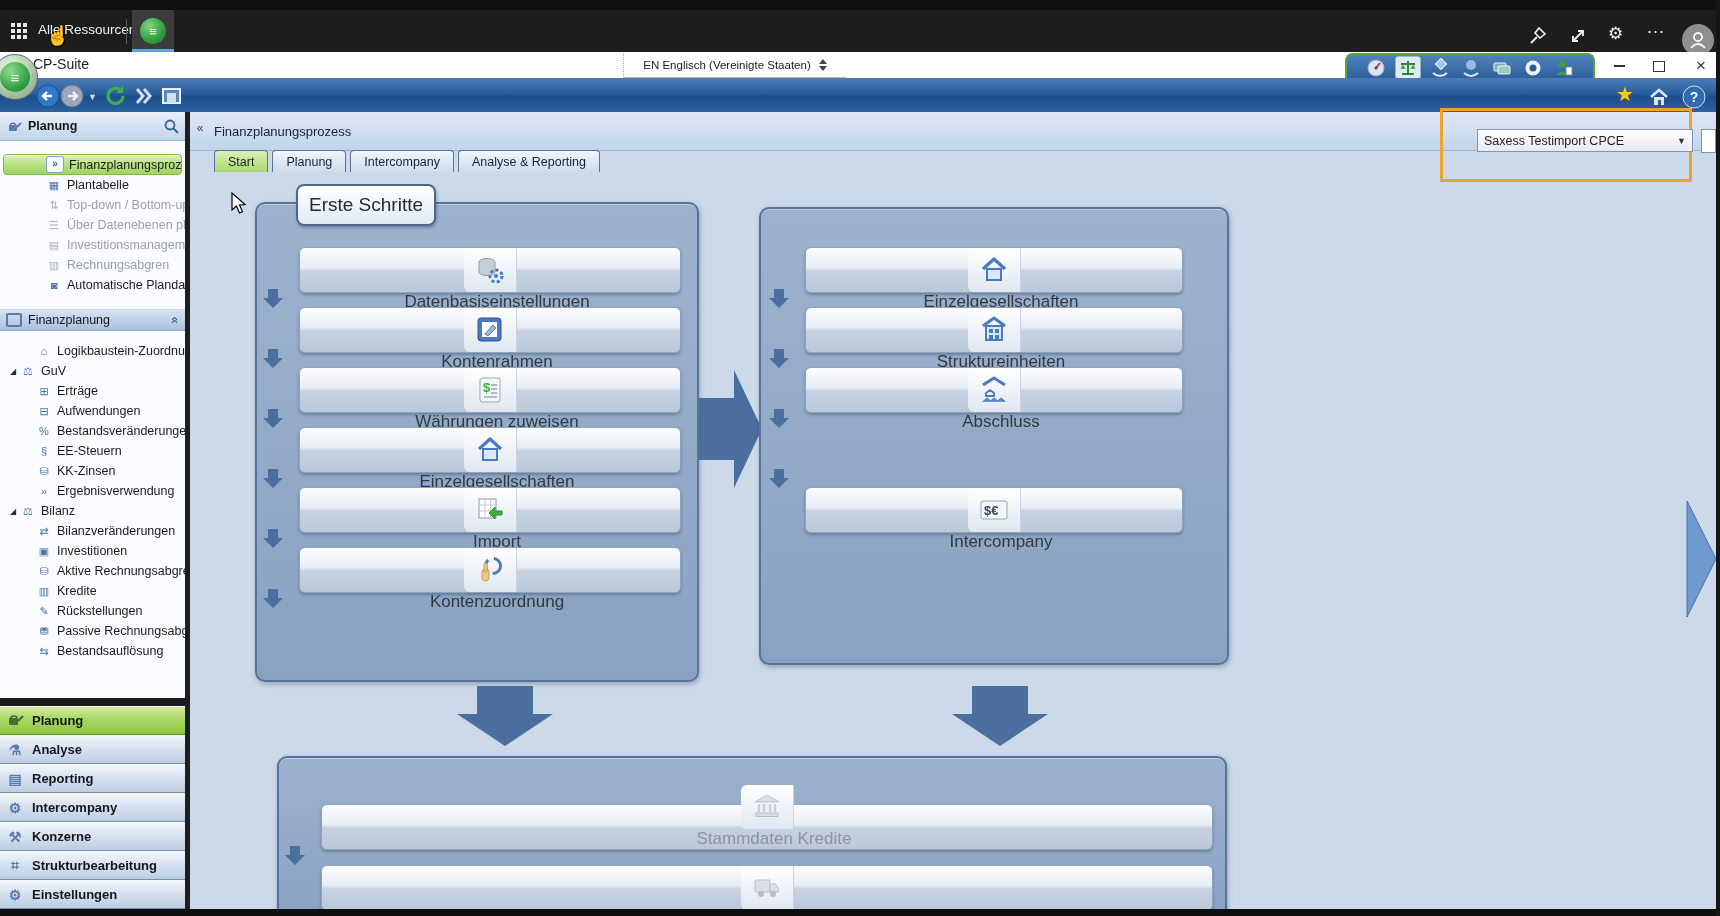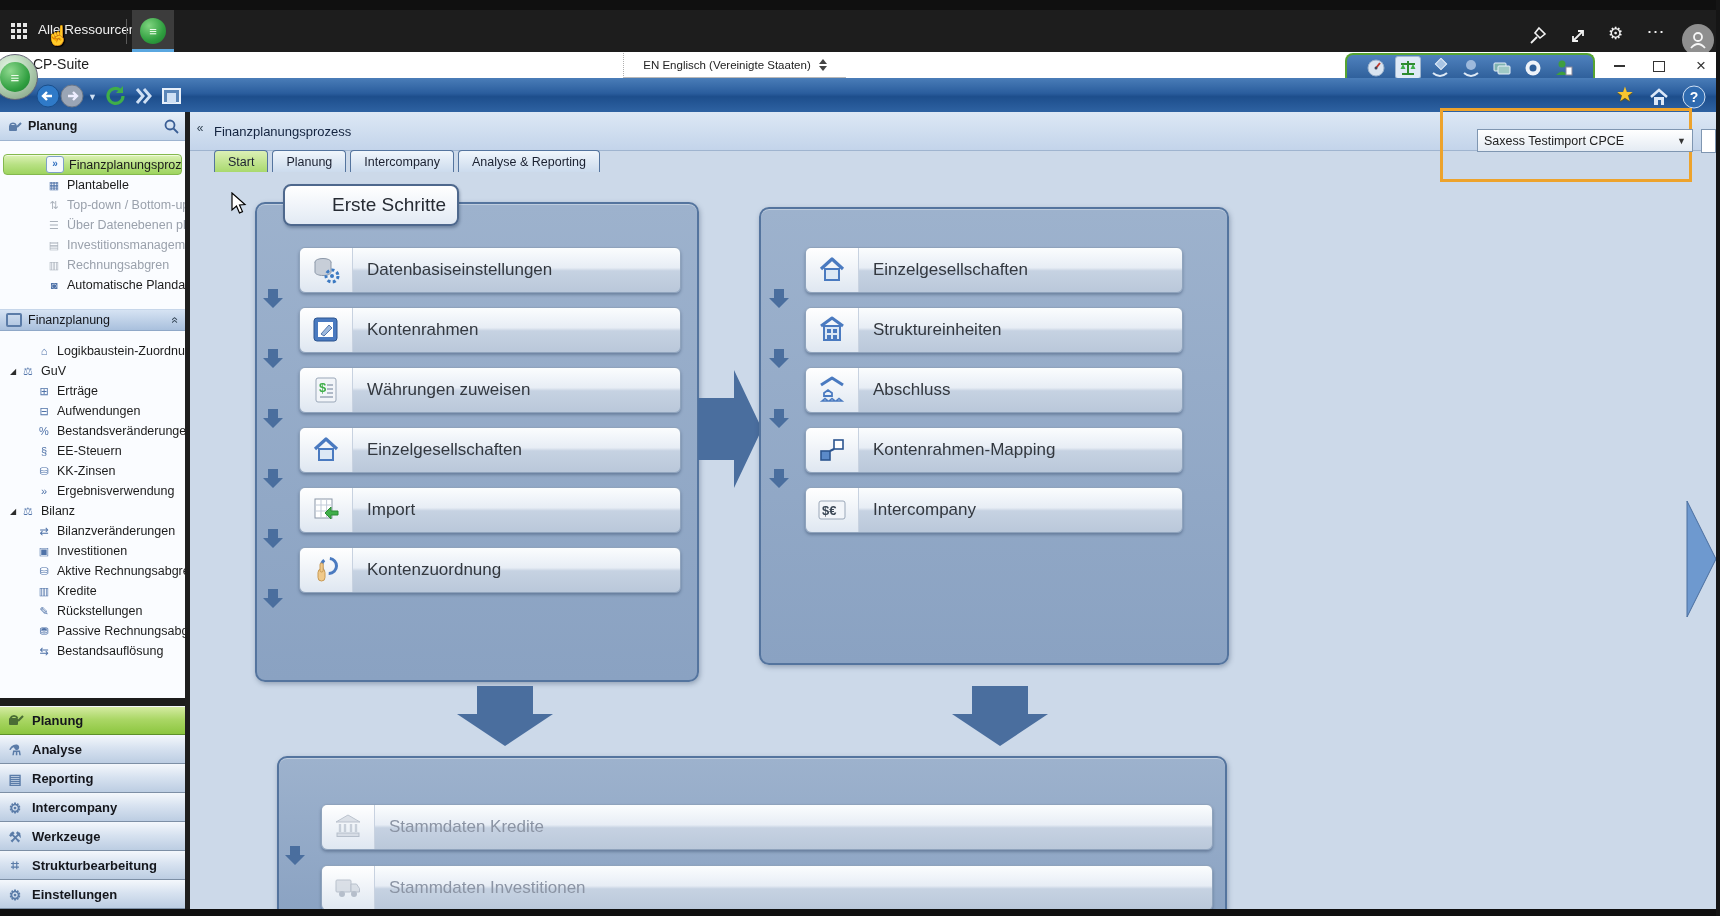--- a/index.html
+++ b/index.html
@@ -84,21 +84,21 @@
     background:linear-gradient(180deg,#f0f6fc,#ccdbed);font-size:12.5px;color:#1a2030;display:flex;align-items:center;}
   .tab.active{background:linear-gradient(180deg,#dcf0b6,#a9d96e);}
   
   .fc-group{background:linear-gradient(180deg,#9db2cd,#8aa2c2);border:2px solid #54749e;border-radius:10px;
     box-shadow:inset 0 1px 0 rgba(255,255,255,.35),1px 2px 5px rgba(40,60,90,.35);}
   .fc-title{background:linear-gradient(180deg,#ffffff,#e2eaf4);border:2px solid #4e688d;border-radius:8px;
     display:flex;align-items:center;justify-content:center;font-size:19px;color:#262b33;
     box-shadow:1px 2px 3px rgba(30,50,80,.35);z-index:5;}
   .fc-item{height:44px;border-radius:6px;border:1px solid #8fa3bc;display:flex;align-items:center;
     background:linear-gradient(180deg,#fbfdfe 0%,#e7edf5 45%,#c6d2e2 52%,#bac8da 100%);
-    box-shadow:0 2px 3px rgba(30,50,80,.35);}
+    box-shadow:0 2px 3px rgba(30,50,80,.35);flex-direction:column;}
   .fc-item .ic{width:52px;height:100%;flex:none;display:flex;align-items:center;justify-content:center;
     background:linear-gradient(180deg,#ffffff,#dfe7f1);border-right:1px solid #c8d2e0;border-radius:6px 0 0 6px;}
   .fc-item .lbl{padding-left:14px;font-size:17px;color:#33383f;}
   .fc-item.disabled .lbl{color:#8b94a4;}
   .fc-item.disabled .ic svg{opacity:.55;}
   
   .annot{left:1440px;top:108px;width:246px;height:68px;border:3px solid #eda32c;z-index:50;}
   .dataset{left:1477px;top:129px;width:216px;height:23px;z-index:51;border:1px solid #7f96b1;box-sizing:border-box;
     background:linear-gradient(180deg,#ffffff,#e4ebf3);display:flex;align-items:center;font-size:12.5px;color:#222;padding:0 6px;}
   .dataset .sp{flex:1;}
@@ -415,21 +415,21 @@
     <div class="mod">
       <span class="mico">▤</span>
       <span>Reporting</span>
     </div>
     <div class="mod">
       <span class="mico">⚙</span>
       <span>Intercompany</span>
     </div>
     <div class="mod">
       <span class="mico">⚒</span>
-      <span>Werkzeuge</span>
+      <span>Konzerne</span>
     </div>
     <div class="mod">
       <span class="mico">⌗</span>
       <span>Strukturbearbeitung</span>
     </div>
     <div class="mod">
       <span class="mico">⚙</span>
       <span>Einstellungen</span>
     </div>
   </div>
@@ -449,21 +449,21 @@
 
   <div class="abs annot"></div>
   <div class="abs dataset">
     <span>Saxess Testimport CPCE</span>
     <span class="sp"></span>
     <span class="dscaret">▼</span>
   </div>
   <div class="abs sideicon"></div>
 
   <div class="abs fc-group" style="left:255px;top:202px;width:440px;height:476px;"></div>
-  <div class="abs fc-title" style="left:283px;top:184px;width:136px;height:38px;padding-left:36px;">Erste Schritte</div>
+  <div class="abs fc-title" style="left:296px;top:184px;width:136px;height:38px;">Erste Schritte</div>
 
   <div class="abs fc-item" style="left:299px;top:247px;width:380px;">
     <span class="ic">
       <svg width="30" height="30">
           <ellipse cx="12" cy="7" rx="8" ry="3.5" fill="#c7ced8" stroke="#8b97a8"></ellipse>
       <path d="M4 7 v10 c0 2 3.6 3.5 8 3.5 s8 -1.5 8 -3.5 V7" fill="#c7ced8" stroke="#8b97a8"></path>
       <circle cx="21" cy="21" r="6" fill="none" stroke="#3d7ac2" stroke-width="3" stroke-dasharray="3 2.4"></circle>
       <circle cx="21" cy="21" r="2" fill="#3d7ac2"></circle>
         </svg>
     </span>
@@ -571,30 +571,20 @@
   <div class="abs fc-item" style="left:805px;top:367px;width:376px;">
     <span class="ic">
       <svg width="30" height="30">
           <path d="M4 10 L15 3 L26 10" fill="none" stroke="#4a7ac0" stroke-width="3" stroke-linejoin="round"></path>
       <path d="M7 18 l4 -3 4 3 v3 h-8 Z" fill="none" stroke="#4a7ac0" stroke-width="1.8"></path>
       <path d="M5 26 l3 -2.5 3 2.5 Z M12 26 l3 -2.5 3 2.5 Z M19 26 l3 -2.5 3 2.5 Z" fill="none" stroke="#4a7ac0" stroke-width="1.6"></path>
         </svg>
     </span>
     <span class="lbl">Abschluss</span>
   </div>
-  <div class="abs fc-item" style="left:805px;top:427px;width:376px;">
-    <span class="ic">
-      <svg width="30" height="30">
-          <rect x="4" y="16" width="9" height="9" fill="#5b8ac9" stroke="#2c5590" stroke-width="1.6"></rect>
-      <rect x="17" y="5" width="9" height="9" fill="#fff" stroke="#2c5590" stroke-width="1.6"></rect>
-      <path d="M13 16 L17 14" stroke="#2c5590" stroke-width="2"></path>
-        </svg>
-    </span>
-    <span class="lbl">Kontenrahmen-Mapping</span>
-  </div>
   <div class="abs fc-item" style="left:805px;top:487px;width:376px;">
     <span class="ic">
       <svg width="30" height="30">
           <rect x="2" y="6" width="26" height="18" rx="2" fill="#f2f5f9" stroke="#9aa7b8"></rect>
       <text x="5" y="20" font-size="13" font-weight="bold" fill="#3a4654">$€</text>
         </svg>
     </span>
     <span class="lbl">Intercompany</span>
   </div>
 
@@ -617,21 +607,21 @@
       </svg>
   </span>
   <span class="abs" style="left:950px;top:686px;">
     <svg width="100" height="62">
         <polygon points="22,0 78,0 78,28 98,28 50,60 2,28 22,28" fill="#4a6e9e"></polygon>
       </svg>
   </span>
 
   <div class="abs fc-group" style="left:277px;top:756px;width:946px;height:160px;border-radius:10px 10px 0 0;"></div>
 
-  <div class="abs fc-item disabled" style="left:321px;top:804px;width:890px;">
+  <div class="abs fc-item disabled" style="left:321px;top:804px;width:890px;justify-content:flex-end;">
     <span class="ic">
       <svg width="30" height="30">
           <path d="M3 10 L15 3 L27 10 Z" fill="#c7ced8" stroke="#8b97a8"></path>
       <path d="M7 12 v8 M12 12 v8 M18 12 v8 M23 12 v8" stroke="#a8b2c0" stroke-width="2.4"></path>
       <rect x="4" y="21" width="22" height="3.5" fill="#c7ced8" stroke="#8b97a8"></rect>
         </svg>
     </span>
     <span class="lbl">Stammdaten Kredite</span>
   </div>
   <div class="abs fc-item disabled" style="left:321px;top:865px;width:890px;">

